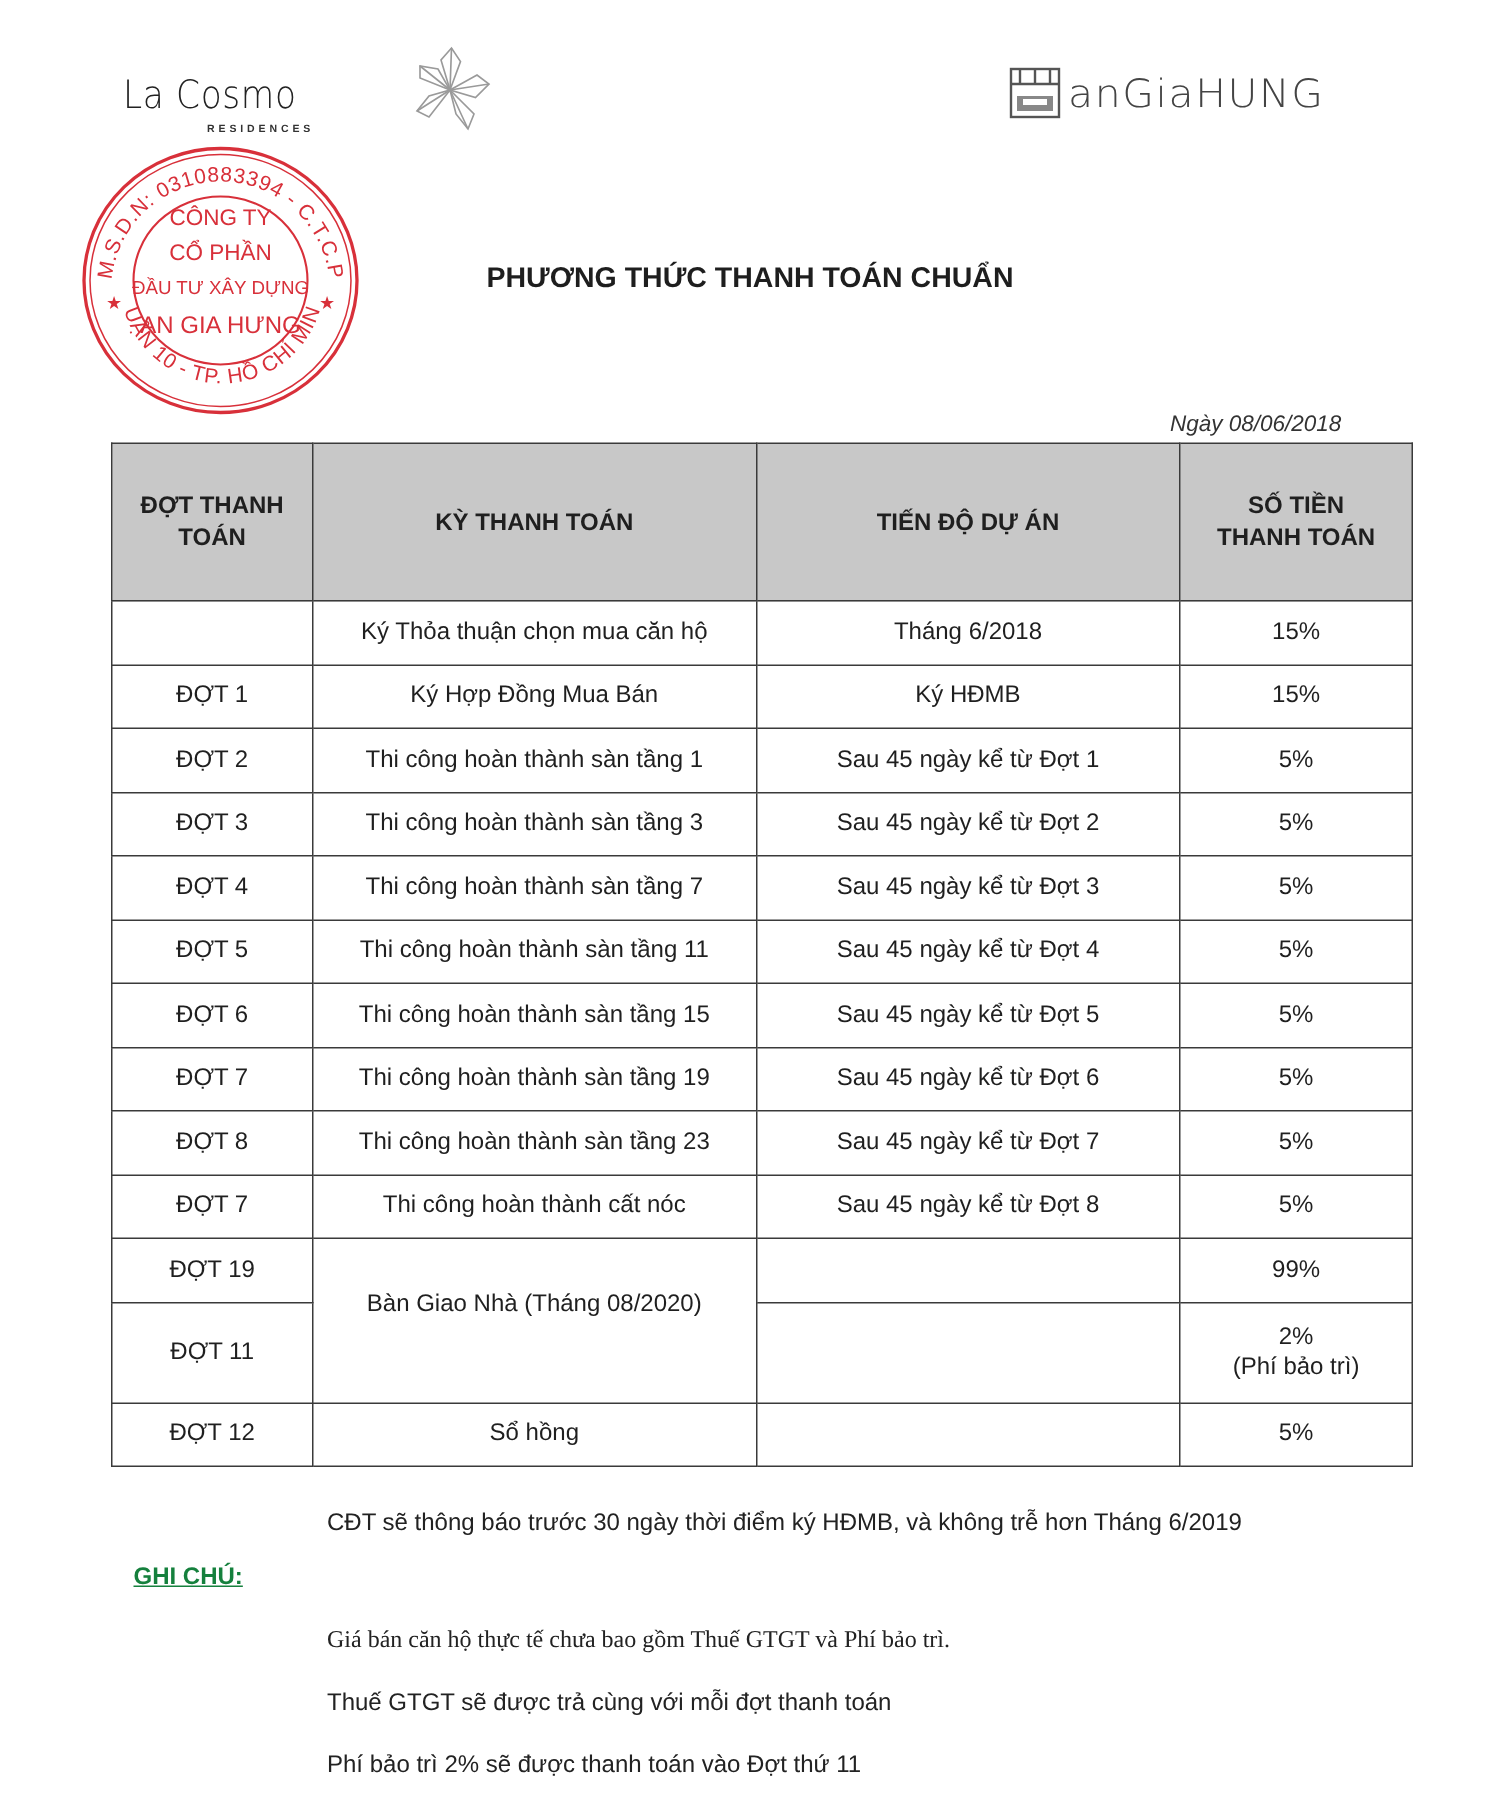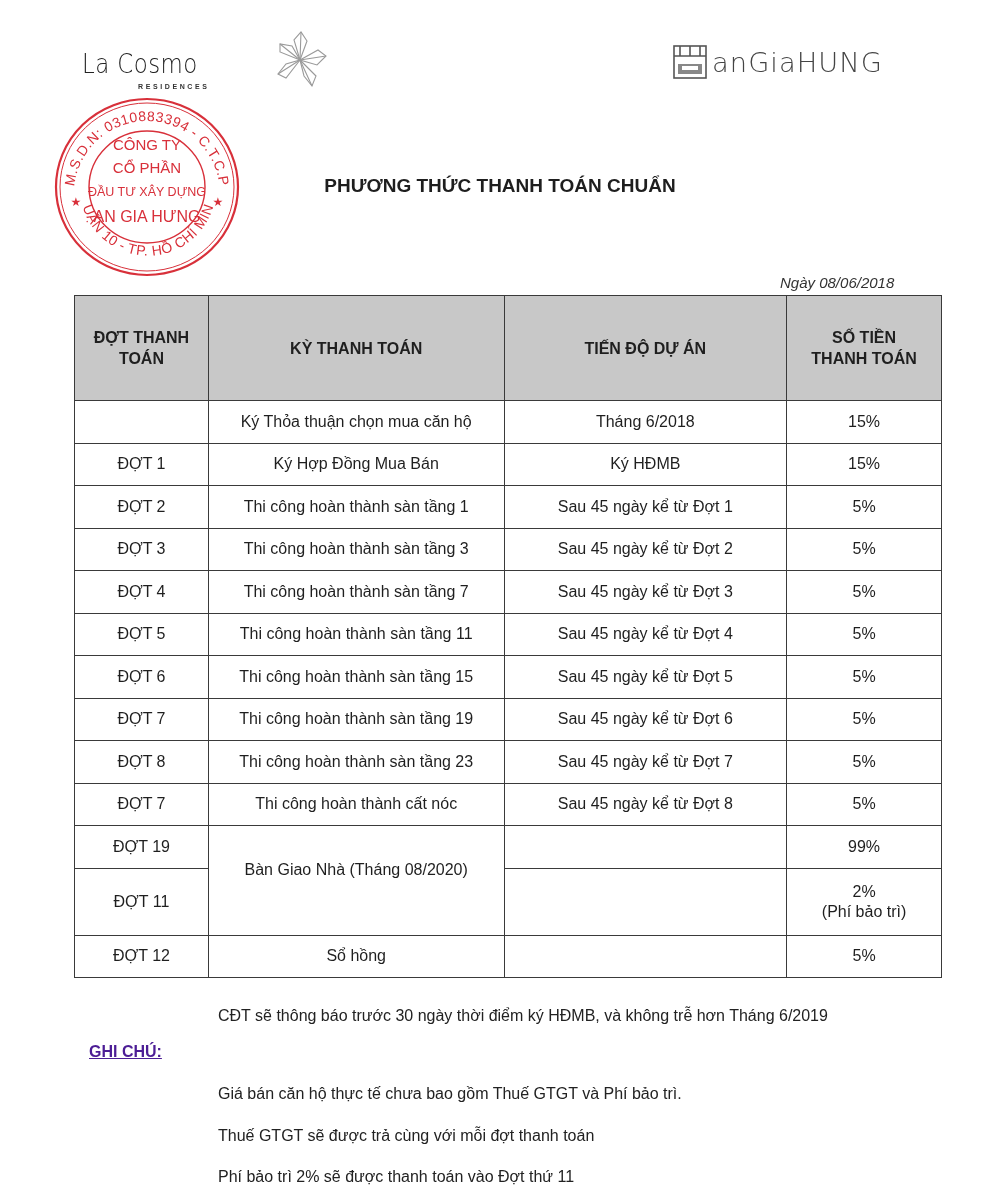--- a/index.html
+++ b/index.html
@@ -29,21 +29,21 @@
 
   
   table.pay { position: absolute; left: 74px; top: 295px; border-collapse: collapse; width: 868px; border-radius: 28px; }
   table.pay th, table.pay td { border: 1.4px solid #3a3a3a; text-align: center; vertical-align: middle; font-size: 16px; padding: 0; color: #1f1f1f; }
   table.pay th { background: #c8c8c8; font-weight: bold; font-size: 16px; line-height: 21px; height: 104px; }
   table.pay td { height: 41.5px; }
   col.c1 { width: 134px; } col.c2 { width: 296px; } col.c3 { width: 283px; } col.c4 { width: 155px; }
   .sub-note { display: block; }
 
   
-  .notes-label { left: 89px; top: 1043px; font-size: 16px; font-weight: bold; text-decoration: underline; color: #4c1d95; }
+  .notes-label { left: 89px; top: 1043px; font-size: 16px; font-weight: bold; text-decoration: underline; color: #15803d; }
   .note { left: 218px; font-size: 16px; color: #222; }
 </style>
 </head>
 <body>
 
 <div class="abs lc-logo">
   <span class="lc-name">La Cosmo</span>
   <span class="lc-sub">RESIDENCES</span>
   <svg class="lc-flower" width="58" height="62" viewBox="0 0 58 62">
     <g fill="none" stroke="#9a9a9a" stroke-width="1.1">
@@ -191,15 +191,15 @@
       <td>ĐỢT 12</td>
       <td>Sổ hồng</td>
       <td></td>
       <td>5%</td>
     </tr>
   </tbody>
 </table>
 
 <div class="abs notes-label">GHI CHÚ:</div>
 <div class="abs note" style="top:1007px;">CĐT sẽ thông báo trước 30 ngày thời điểm ký HĐMB, và không trễ hơn Tháng 6/2019</div>
-<div class="abs note" style="top:1085px;">Giá bán căn hộ thực tế chưa bao gồm Thuế GTGT và Phí bảo trì.</div>
+<div class="abs note" style="top:1085px;font-family:Liberation Serif, serif;">Giá bán căn hộ thực tế chưa bao gồm Thuế GTGT và Phí bảo trì.</div>
 <div class="abs note" style="top:1127px;">Thuế GTGT sẽ được trả cùng với mỗi đợt thanh toán</div>
 <div class="abs note" style="top:1168px;">Phí bảo trì 2% sẽ được thanh toán vào Đợt thứ 11</div>
 
 </body></html>

